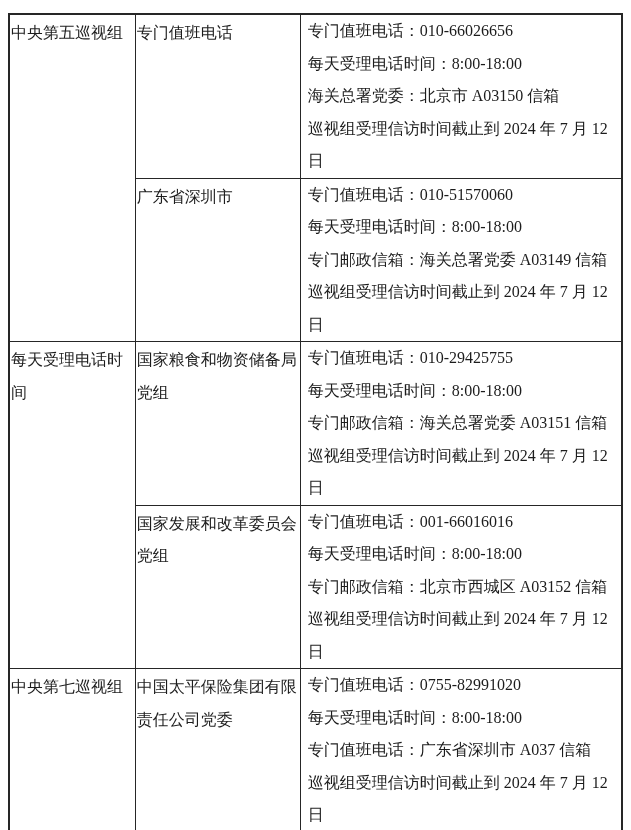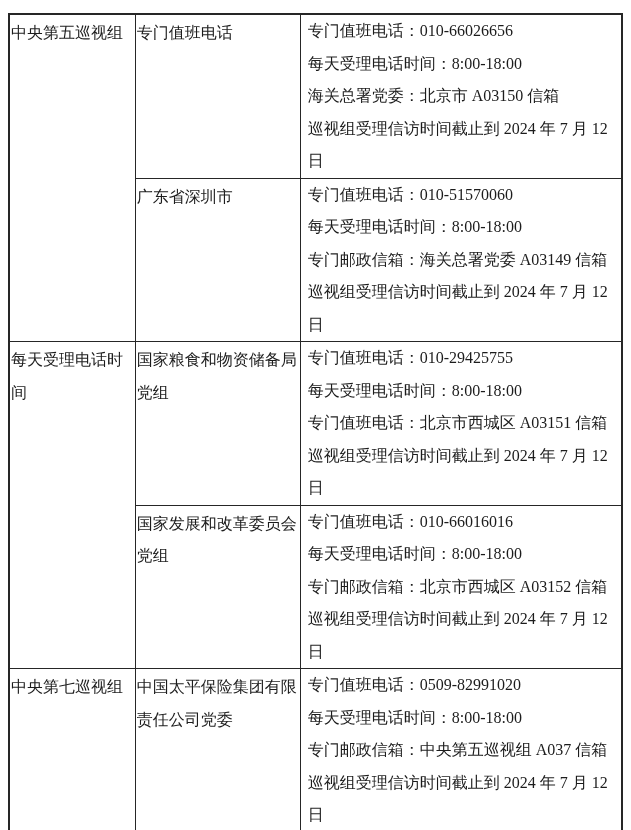--- a/index.html
+++ b/index.html
@@ -69,41 +69,41 @@
           <p>巡视组受理信访时间截止到 2024 年 7 月 12 日</p>
         </td>
       </tr>
 
       <tr class="sub-row">
         <td class="c1" rowspan="2">每天受理电话时间</td>
         <td class="c2">国家粮食和物资储备局党组</td>
         <td class="c3">
           <p>专门值班电话：010-29425755</p>
           <p>每天受理电话时间：8:00-18:00</p>
-          <p>专门值班电话：北京市西城区 A03151 信箱</p>
+          <p>专门邮政信箱：海关总署党委 A03151 信箱</p>
           <p>巡视组受理信访时间截止到 2024 年 7 月 12 日</p>
         </td>
       </tr>
 
       <tr class="sub-row">
         <td class="c2">国家发展和改革委员会党组</td>
         <td class="c3">
-          <p>专门值班电话：010-66016016</p>
+          <p>专门值班电话：001-66016016</p>
           <p>每天受理电话时间：8:00-18:00</p>
           <p>专门邮政信箱：北京市西城区 A03152 信箱</p>
           <p>巡视组受理信访时间截止到 2024 年 7 月 12 日</p>
         </td>
       </tr>
 
       <tr class="sub-row">
         <td class="c1">中央第七巡视组</td>
         <td class="c2">中国太平保险集团有限责任公司党委</td>
         <td class="c3">
-          <p>专门值班电话：0509-82991020</p>
+          <p>专门值班电话：0755-82991020</p>
           <p>每天受理电话时间：8:00-18:00</p>
-          <p>专门邮政信箱：中央第五巡视组 A037 信箱</p>
+          <p>专门值班电话：广东省深圳市 A037 信箱</p>
           <p>巡视组受理信访时间截止到 2024 年 7 月 12 日</p>
         </td>
       </tr>
 
     </tbody>
   </table>
 </div>
 
 </body></html>

